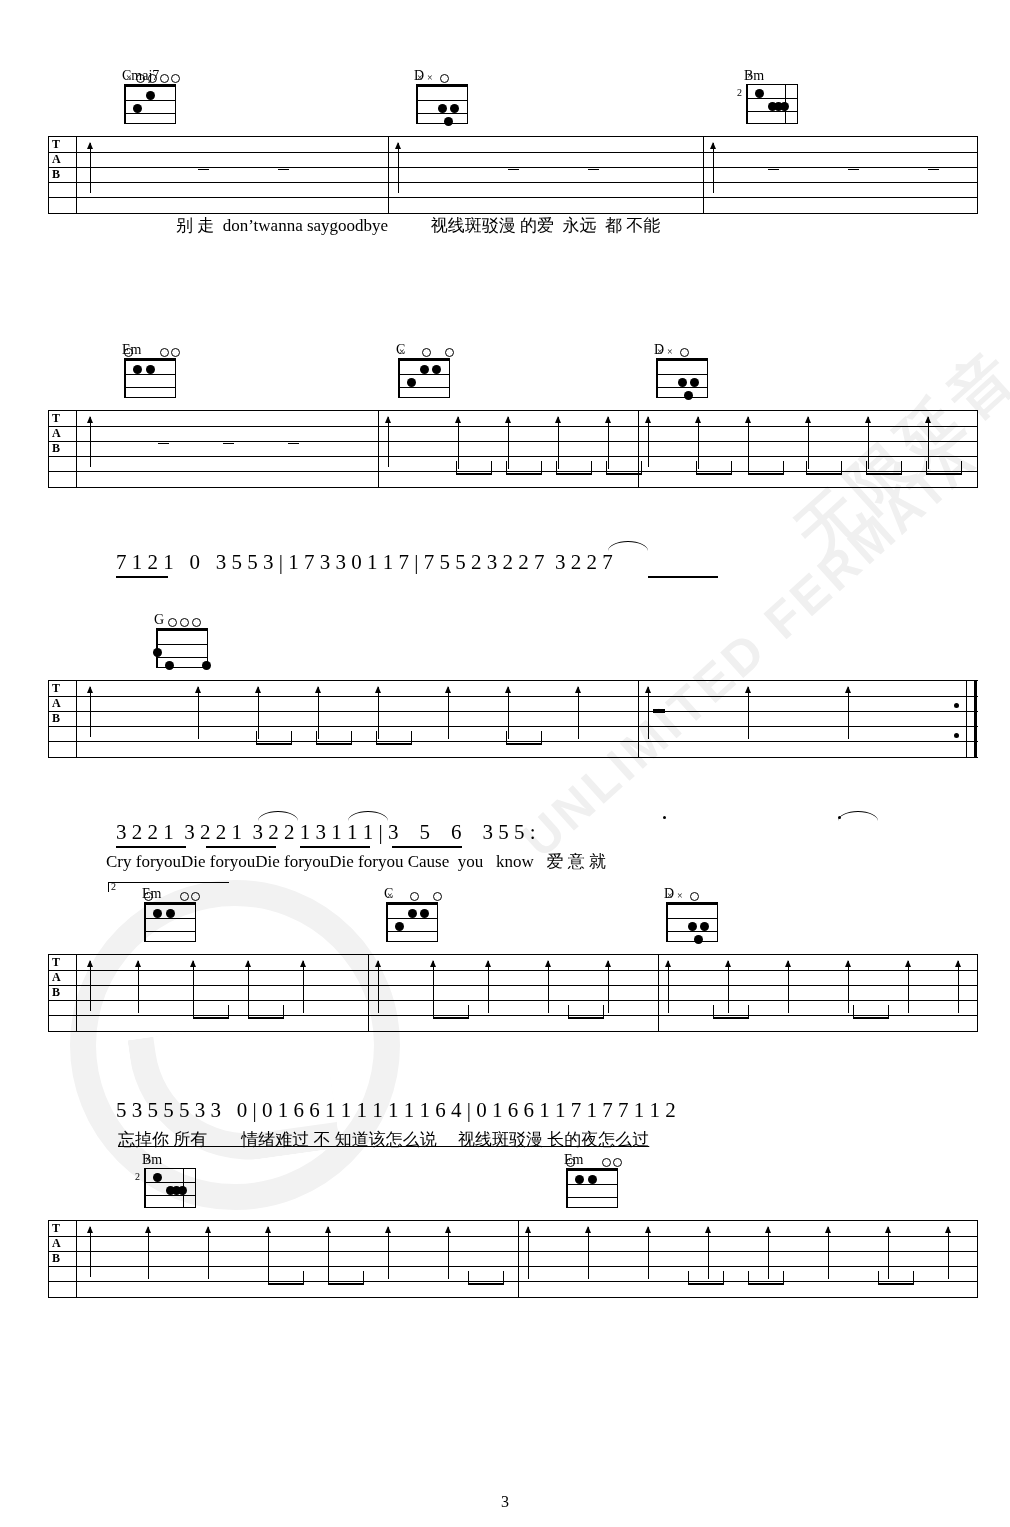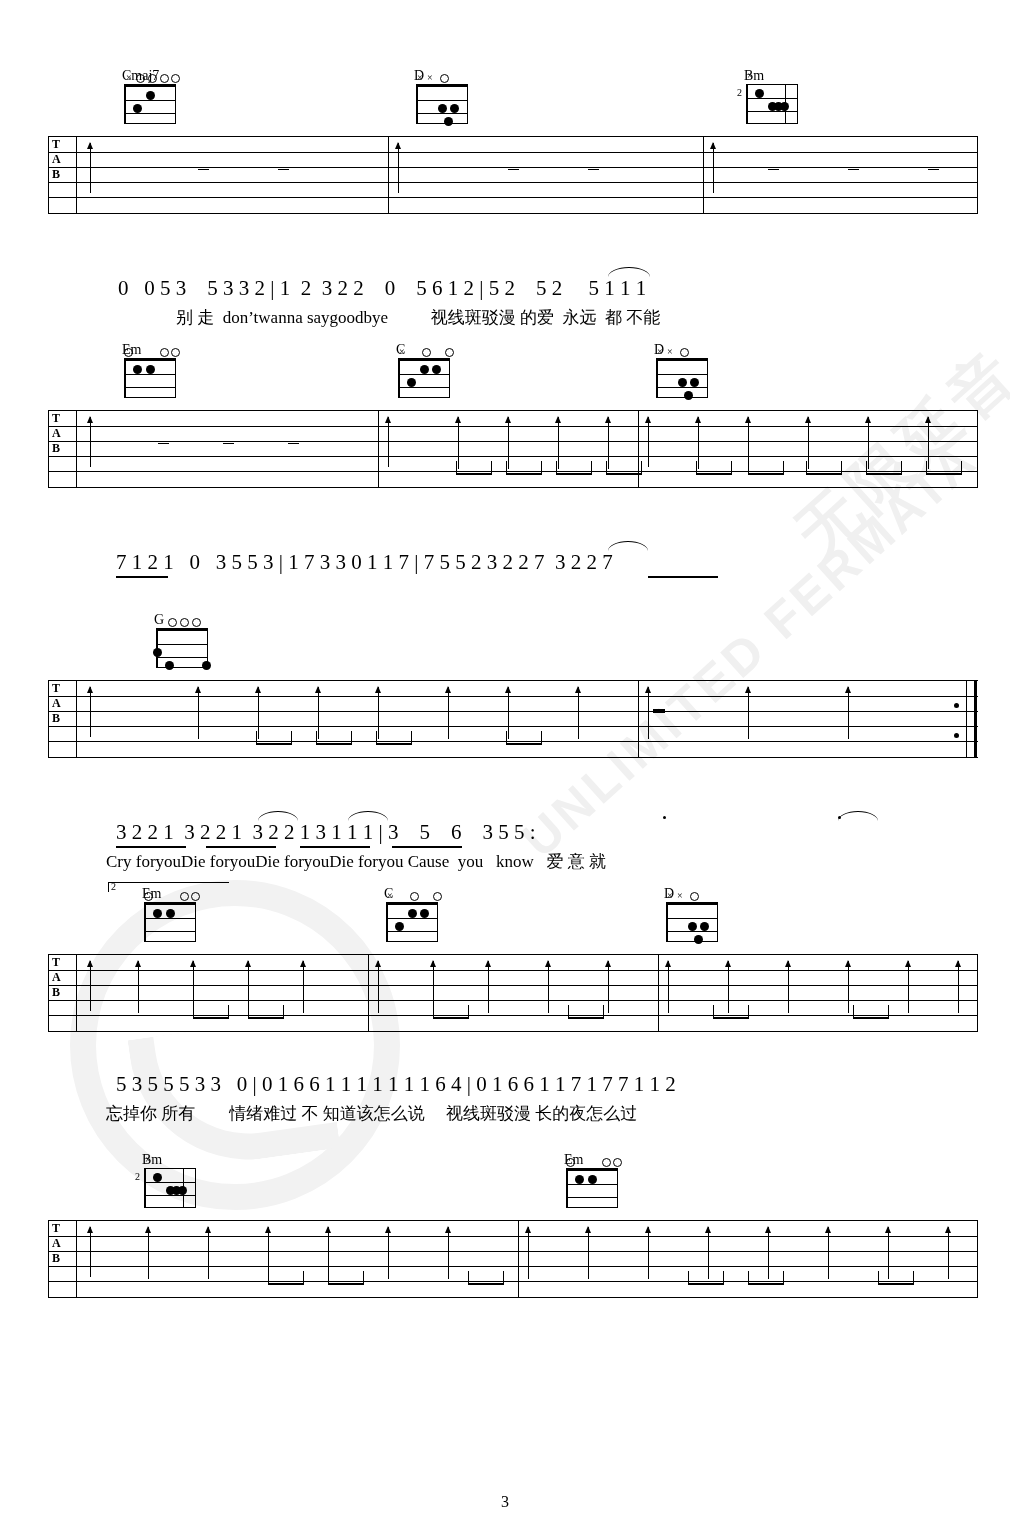--- a/index.html
+++ b/index.html
@@ -263,24 +263,20 @@
       <div class="arrow" style="left:665px;top:6px;height:50px;"></div>
       <div class="dash" style="left:150px;top:32px;"></div>
       <div class="dash" style="left:230px;top:32px;"></div>
       <div class="dash" style="left:460px;top:32px;"></div>
       <div class="dash" style="left:540px;top:32px;"></div>
       <div class="dash" style="left:720px;top:32px;"></div>
       <div class="dash" style="left:800px;top:32px;"></div>
       <div class="dash" style="left:880px;top:32px;"></div>
     </div>
 
-    <div class="notes" style="margin-top:62px;">
-      <span class="n" style="left:70px;">0   0 5 3    5 3 3 2 | 1  2  3 2 2    0    5 6 1 2 | 5 2    5 2     5 1 1 1</span>
-      <div class="slur" style="left:560px;top:-9px;width:42px;"></div>
-    </div>
     <div class="lyr">
       <span class="w" style="left:128px;">别 走  don’twanna saygoodbye          视线斑驳漫 的爱  永远  都 不能</span>
     </div>
   </div>
 
   <div class="system" style="top:342px;">
     <div class="chords">
 
       <div class="chord" style="left:72px;">
         <div class="cname">Em</div>
@@ -575,25 +571,25 @@
       <div class="stem" style="left:520px;top:50px;height:14px;"></div>
       <div class="stem" style="left:555px;top:50px;height:14px;"></div>
       <div class="beam" style="left:665px;top:62px;width:36px;"></div>
       <div class="stem" style="left:665px;top:50px;height:14px;"></div>
       <div class="stem" style="left:700px;top:50px;height:14px;"></div>
       <div class="beam" style="left:805px;top:62px;width:36px;"></div>
       <div class="stem" style="left:805px;top:50px;height:14px;"></div>
       <div class="stem" style="left:840px;top:50px;height:14px;"></div>
     </div>
 
-    <div class="notes" style="margin-top:40px;text-align:center;">
+    <div class="notes" style="margin-top:66px;text-align:center;">
       <span class="n" style="left:68px;">5 3 5 5 5 3 3   0 | 0 1 6 6 1 1 1 1 1 1 1 6 4 | 0 1 6 6 1 1 7 1 7 7 1 1 2</span>
     </div>
     <div class="lyr">
-      <span class="w" style="left:58px;">忘掉你 所有        情绪难过 不 知道该怎么说     视线斑驳漫 长的夜怎么过</span>
+      <span class="w" style="left:70px;text-decoration:underline;">忘掉你 所有        情绪难过 不 知道该怎么说     视线斑驳漫 长的夜怎么过</span>
     </div>
   </div>
 
   <div class="system" style="top:1152px;">
     <div class="chords">
 
       <div class="chord" style="left:92px;">
         <div class="cname">Bm</div>
         <div class="grid barre">
           <div class="fretnum">2</div>

